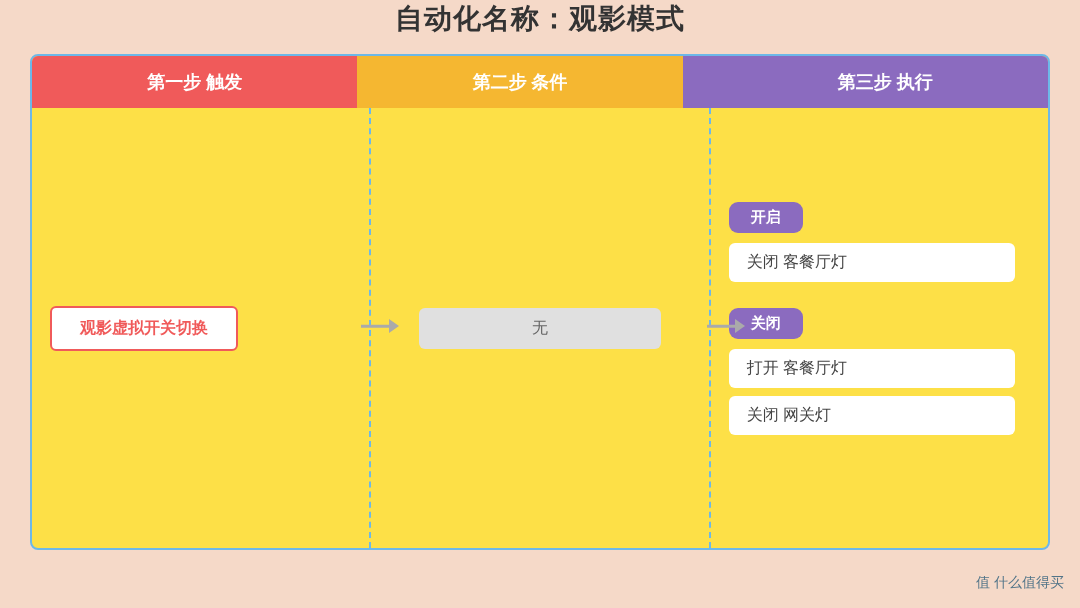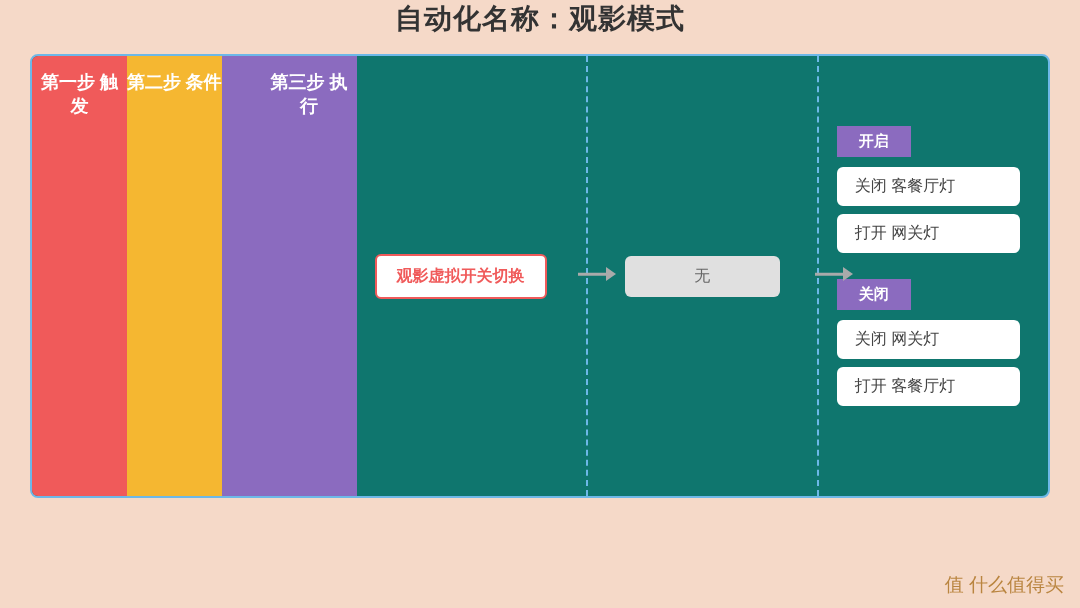--- a/index.html
+++ b/index.html
@@ -20,23 +20,23 @@
       font-weight: bold;
       color: #333;
       margin-bottom: 16px;
       letter-spacing: 1px;
     }
 
     .main-table {
       width: 1020px;
       border: 2.5px solid #6db8e8;
       border-radius: 8px;
-      background: #0f766e;
-      display: flex;
-      flex-direction: row;
+      background: #fde047;
+      display: flex;
+      flex-direction: column;
       overflow: hidden;
     }
 
     .table-header {
       display: flex;
       flex-direction: row;
     }
 
     .col-header {
       flex: 1;
@@ -75,21 +75,21 @@
       align-items: center;
     }
     .col-body.col3 {
       align-items: flex-start;
     }
 
     .trigger-box {
       background: white;
       border: 2px solid #f05a5a;
       border-radius: 6px;
-      padding: 10px 20px;
+      padding: 10px 28px;
       color: #f05a5a;
       font-size: 16px;
       font-weight: bold;
       white-space: nowrap;
     }
 
     .condition-box {
       background: #e0e0e0;
       border-radius: 6px;
       padding: 10px 30px;
@@ -148,21 +148,21 @@
 
     .action-section {
       width: 100%;
       margin-bottom: 12px;
     }
 
     .section-label {
       display: inline-block;
       background: #8b6bbf;
       color: white;
-      border-radius: 0;
+      border-radius: 9px;
       padding: 6px 22px;
       font-size: 15px;
       font-weight: bold;
       margin-bottom: 10px;
     }
 
     .action-item {
       background: white;
       border-radius: 6px;
       padding: 9px 18px;
@@ -170,24 +170,24 @@
       color: #444;
       margin-bottom: 8px;
       width: 95%;
     }
 
     .action-group-open { margin-bottom: 18px; }
     .action-group-close { }
 
     .watermark {
       position: absolute;
-      bottom: 10px;
+      bottom: 16px;
       right: 16px;
-      font-size: 19px;
-      color: #a16207;
+      font-size: 14px;
+      color: #0c4a6e;
       opacity: 0.7;
     }
   </style>
 </head>
 <body>
 
 <div class="page-title">自动化名称：观影模式</div>
 
 <div class="main-table">
   <div class="table-header">
@@ -212,25 +212,24 @@
       <div class="arrow-wrapper2">
         <span class="arrow-right"></span>
       </div>
     </div>
 
     <div class="col-body col3">
 
       <div class="action-section action-group-open">
         <div class="section-label">开启</div>
         <div class="action-item">关闭 客餐厅灯</div>
-        <div class="action-item">打开 网关灯</div>
       </div>
 
       <div class="action-section action-group-close">
         <div class="section-label">关闭</div>
+        <div class="action-item">打开 客餐厅灯</div>
         <div class="action-item">关闭 网关灯</div>
-        <div class="action-item">打开 客餐厅灯</div>
       </div>
     </div>
   </div>
 </div>
 
 <div class="watermark">值 什么值得买</div>
 
 </body></html>

